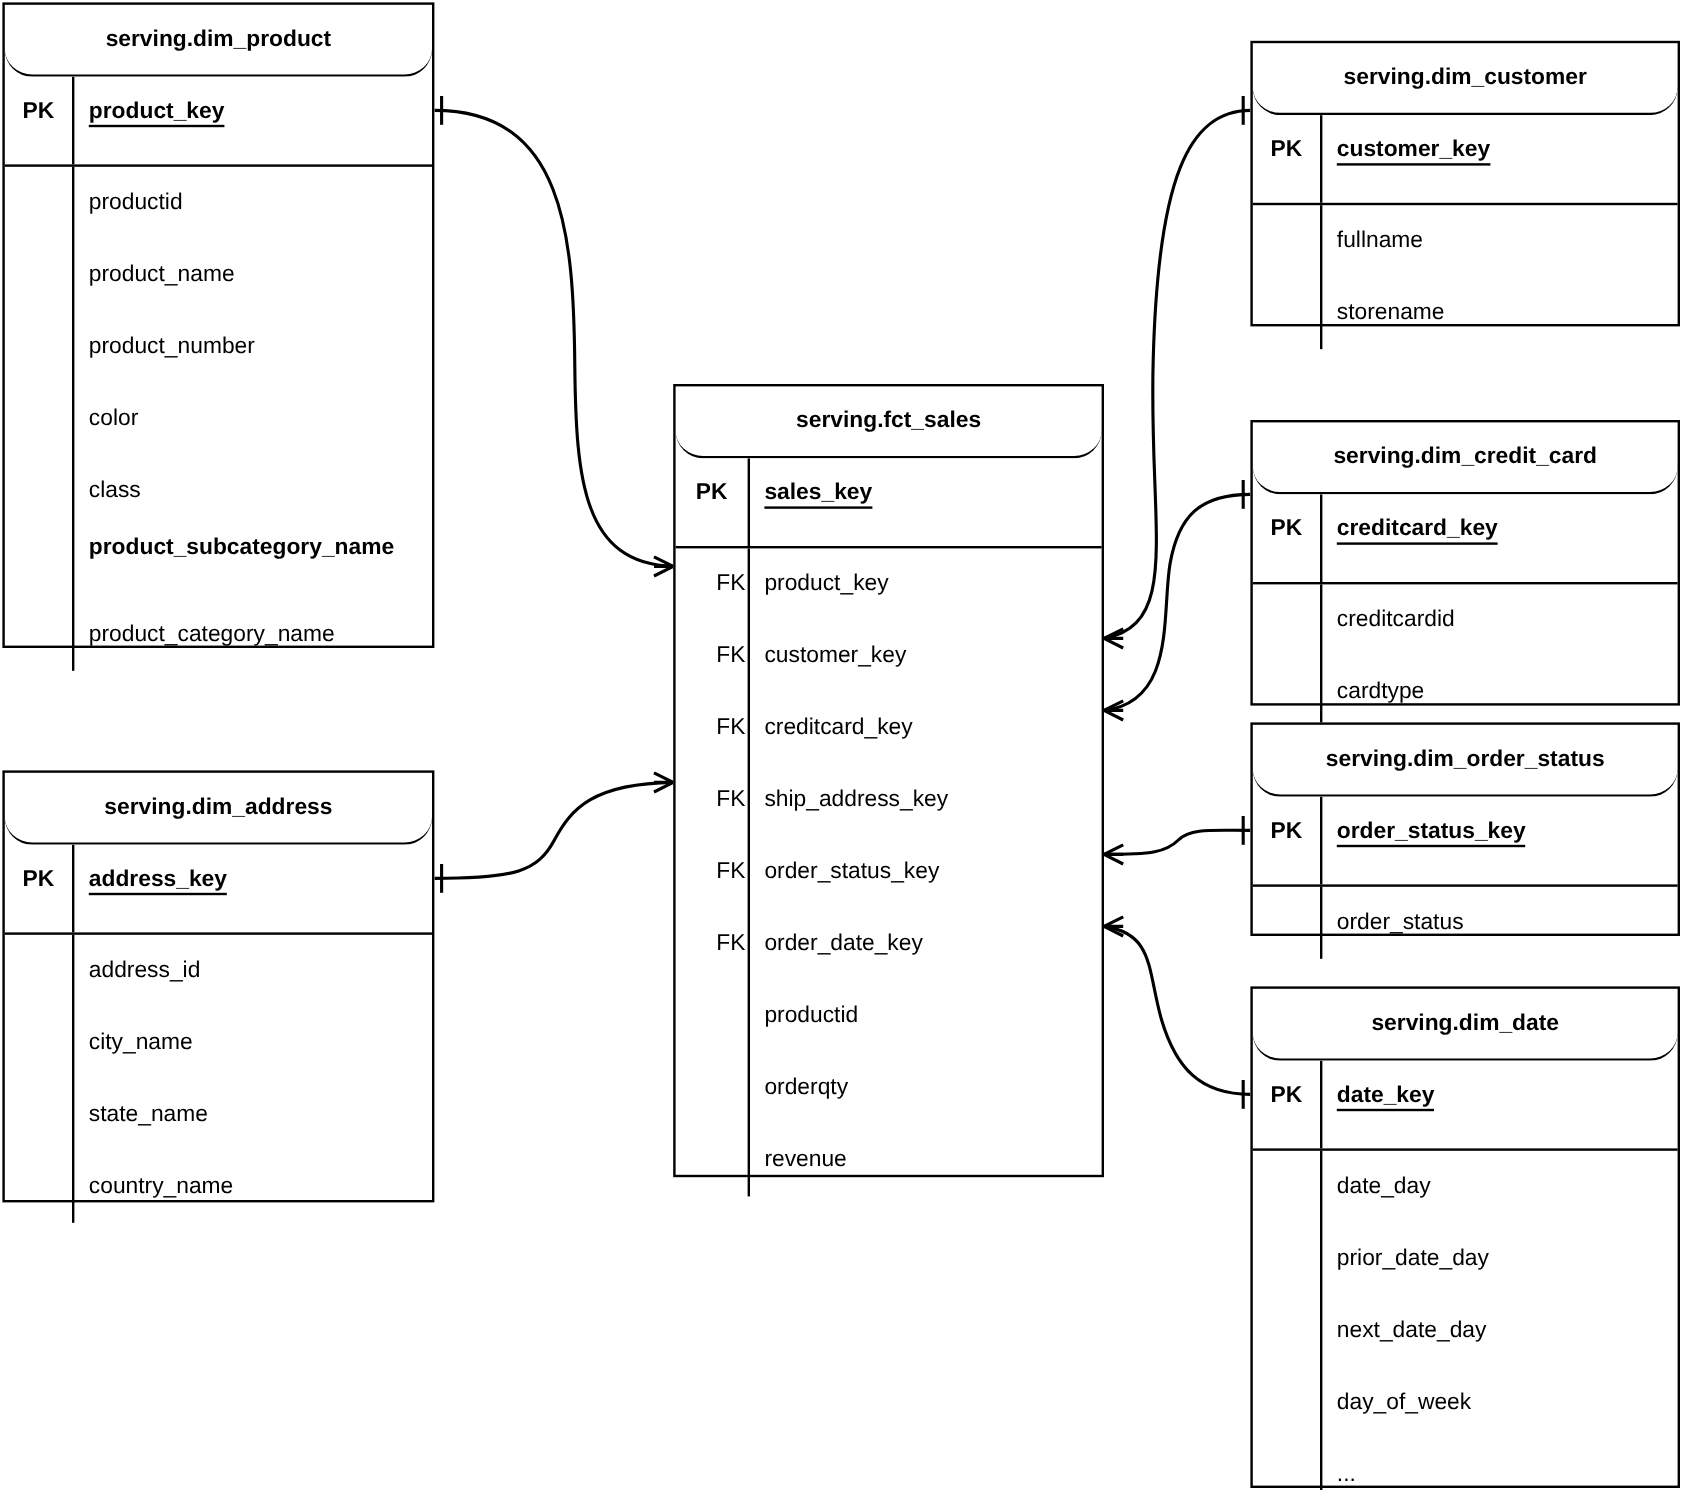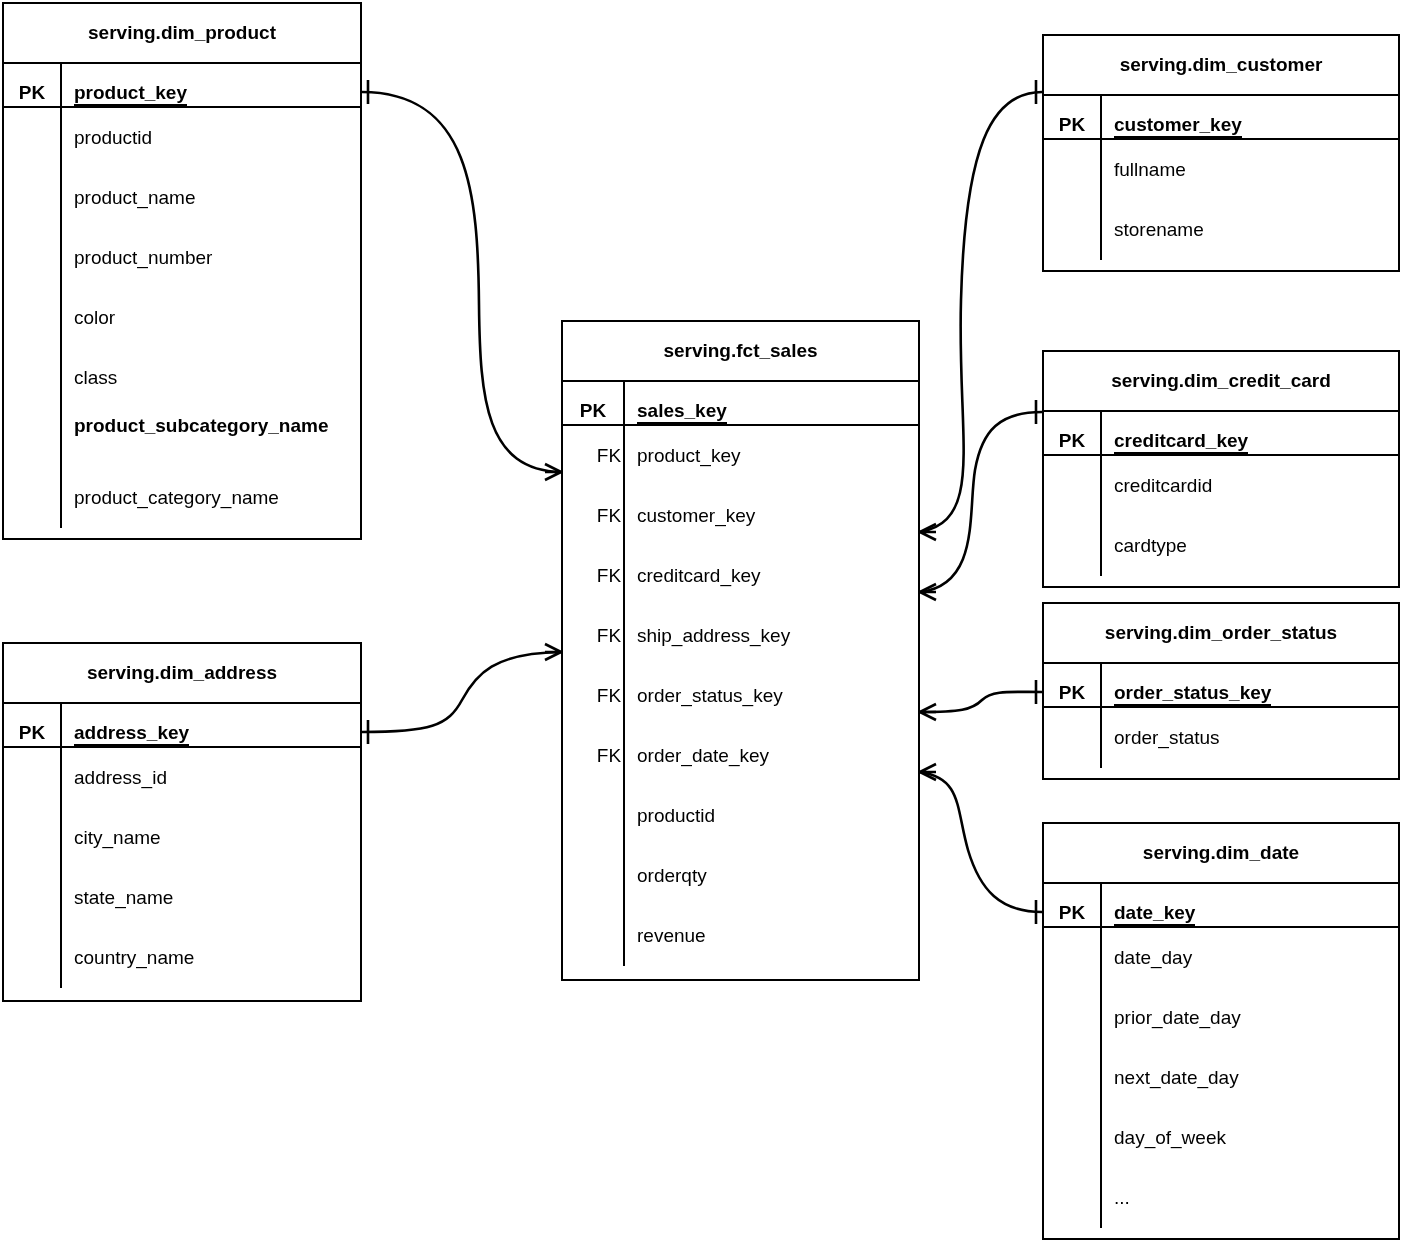--- a/index.html
+++ b/index.html
@@ -32,25 +32,26 @@
   .ent-title {
     box-sizing: border-box;
     height: 60px;
     line-height: 58px;
     text-align: center;
     font-weight: bold;
     font-size: 19px;
     color: #000000;
     border-bottom: 2px solid #000000;
     white-space: nowrap;
+    border-radius: 23px;
   }
   .ent-pkrow {
     box-sizing: border-box;
     display: flex;
-    height: 44px;
+    height: 75px;
     border-bottom: 2px solid #000000;
   }
   .ent-body {
     box-sizing: border-box;
     display: flex;
     flex: 1 1 auto;
   }
   .keycol {
     box-sizing: border-box;
     flex: 0 0 58px;

